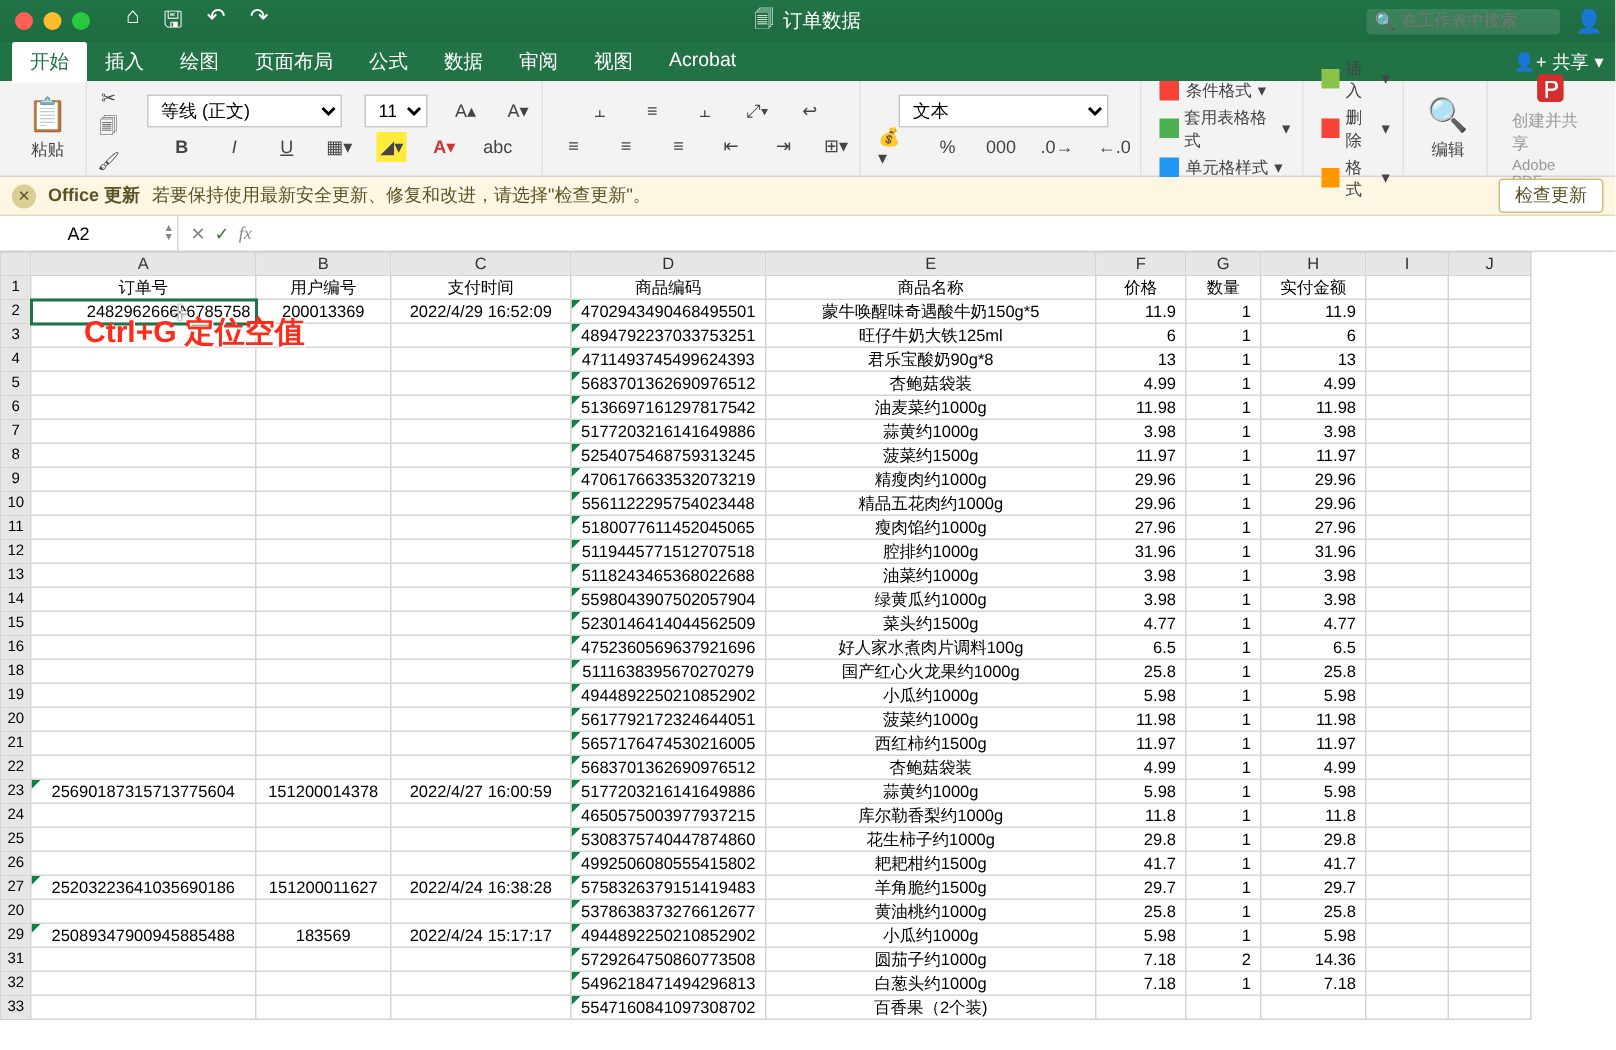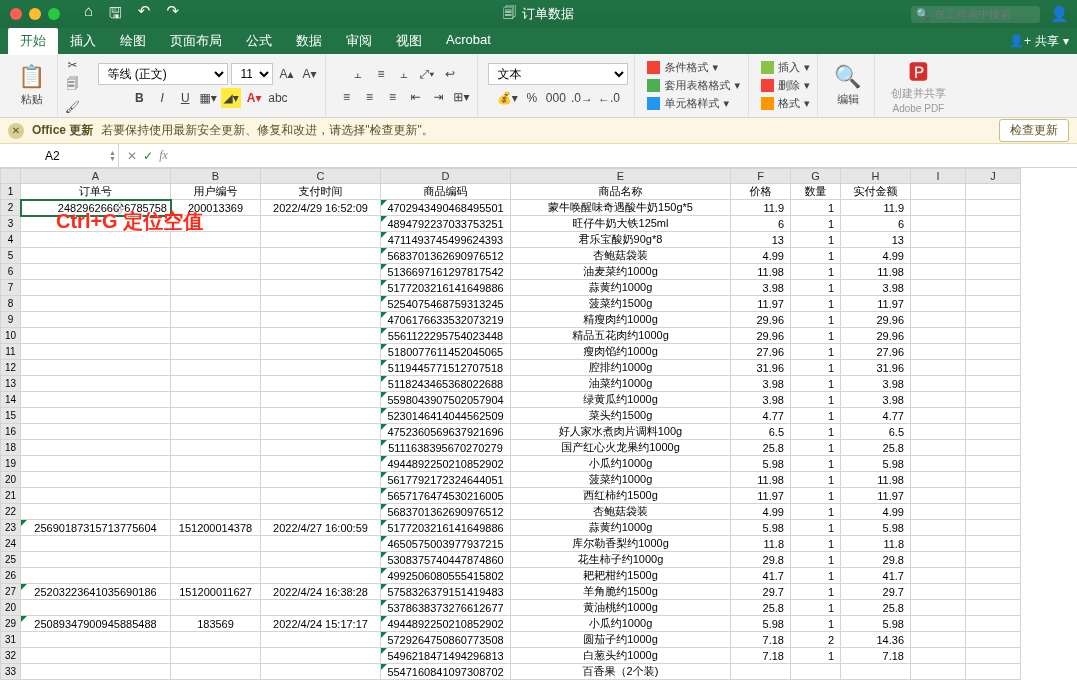--- a/index.html
+++ b/index.html
@@ -19,21 +19,21 @@
   
   .menu-bar { height: 26px; background: #217346; display:flex; align-items:center; padding:0 8px; color:#fff; font-size:13px; }
   .menu-tab { padding:4px 12px 5px; cursor:pointer; }
   .menu-tab.active { background:#fff; color:#217346; font-weight:500; border-radius:2px 2px 0 0;}
   .share-btn { margin-left:auto; font-size:12px; display:flex; gap:4px; align-items:center;}
 
   
   .ribbon { height:64px; background:#f3f3f3; border-bottom:1px solid #d4d4d4; display:flex; align-items:center; padding:0 6px; gap:4px; font-size:12px; color:#444;}
   .rib-grp { display:flex; flex-direction:column; gap:3px; padding:4px 6px; align-items:center; border-right:1px solid #e1e1e1; height:100%; justify-content:center;}
   .rib-grp.noborder { border-right:none; }
-  .rib-row { display:flex; align-items:center; gap:3px; }
+  .rib-row { display:flex; align-items:center; gap:15px; }
   .rib-select { border:1px solid #c8c8c8; background:#fff; height:22px; font-size:12px; padding:0 4px;}
   .rib-btn { min-width:20px; height:20px; display:flex; align-items:center; justify-content:center; border:1px solid transparent; cursor:pointer;}
   .big-btn { display:flex; flex-direction:column; align-items:center; gap:2px; padding:2px 6px; font-size:11px; cursor:pointer;}
   .big-btn .ic { font-size:22px; }
   .mini-list { display:flex; flex-direction:column; gap:1px; font-size:11px;}
   .mini-list div { display:flex; align-items:center; gap:4px; cursor:pointer; padding:1px 2px;}
   .sq { width:13px; height:13px; display:inline-block; }
 
   
   .update-bar { height:26px; background:#fdf6e3; border-bottom:1px solid #e6dca8; display:flex; align-items:center; padding:0 8px; font-size:12px; color:#5b5326; gap:8px;}

